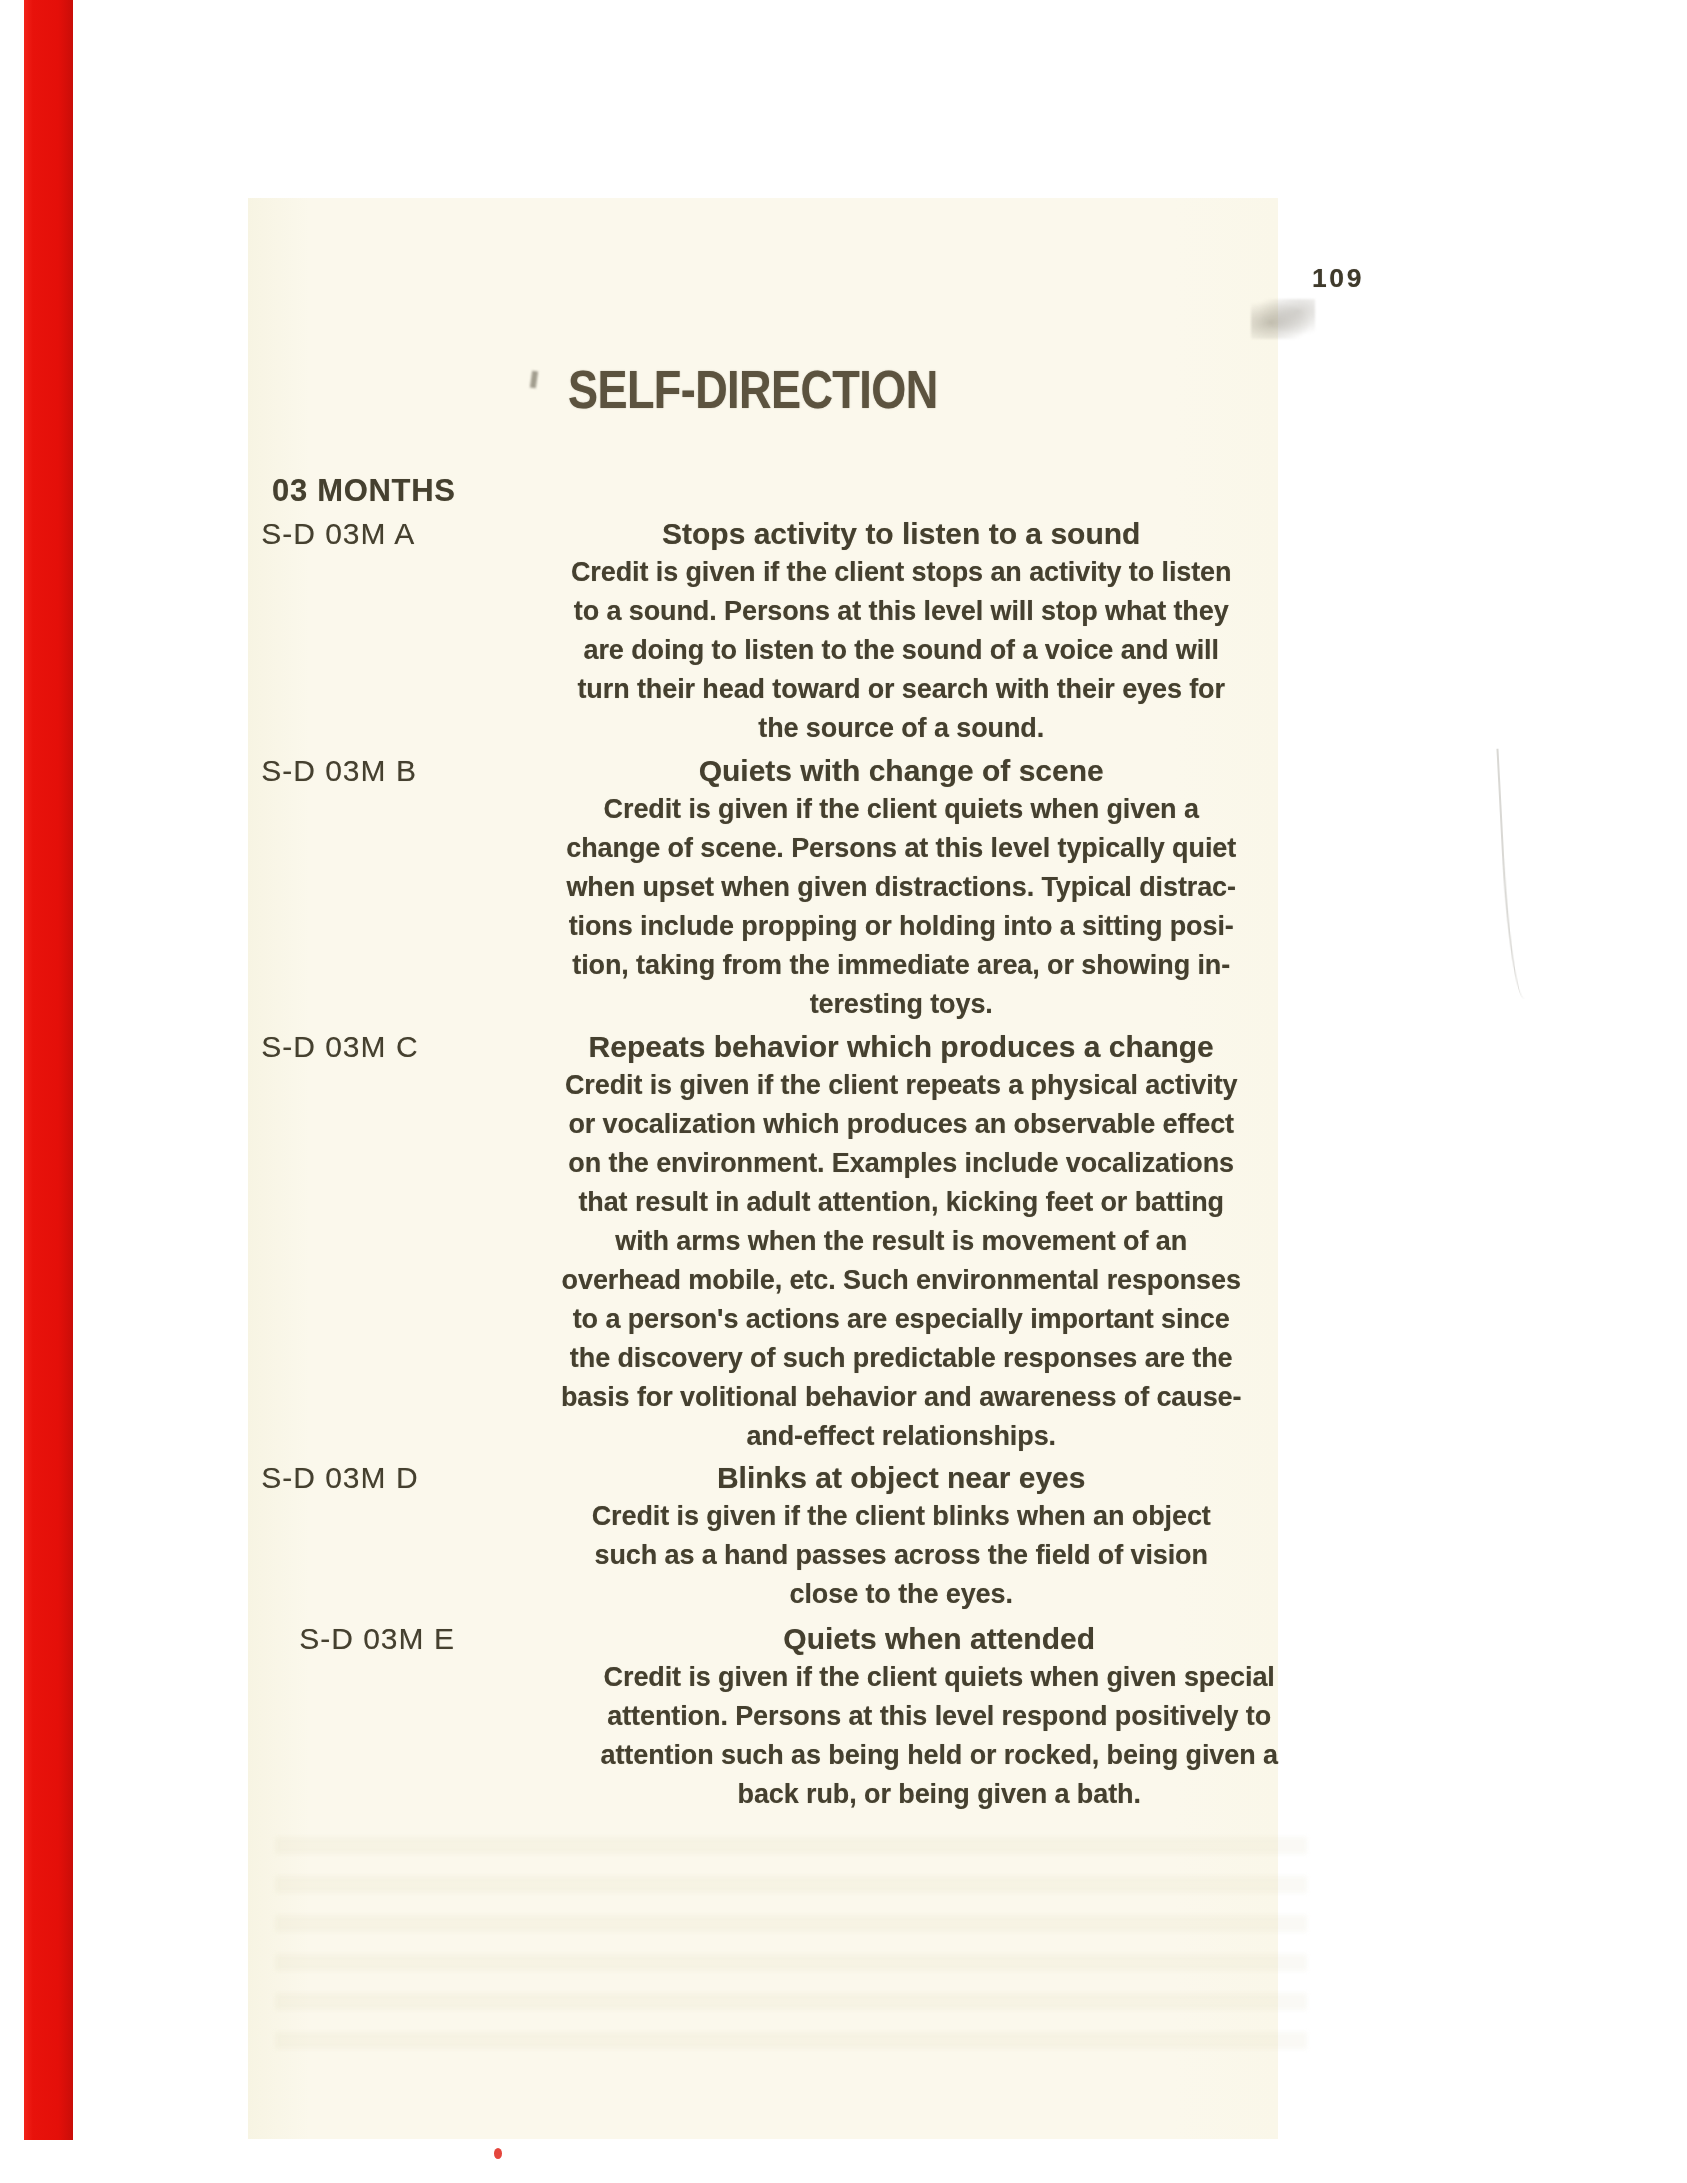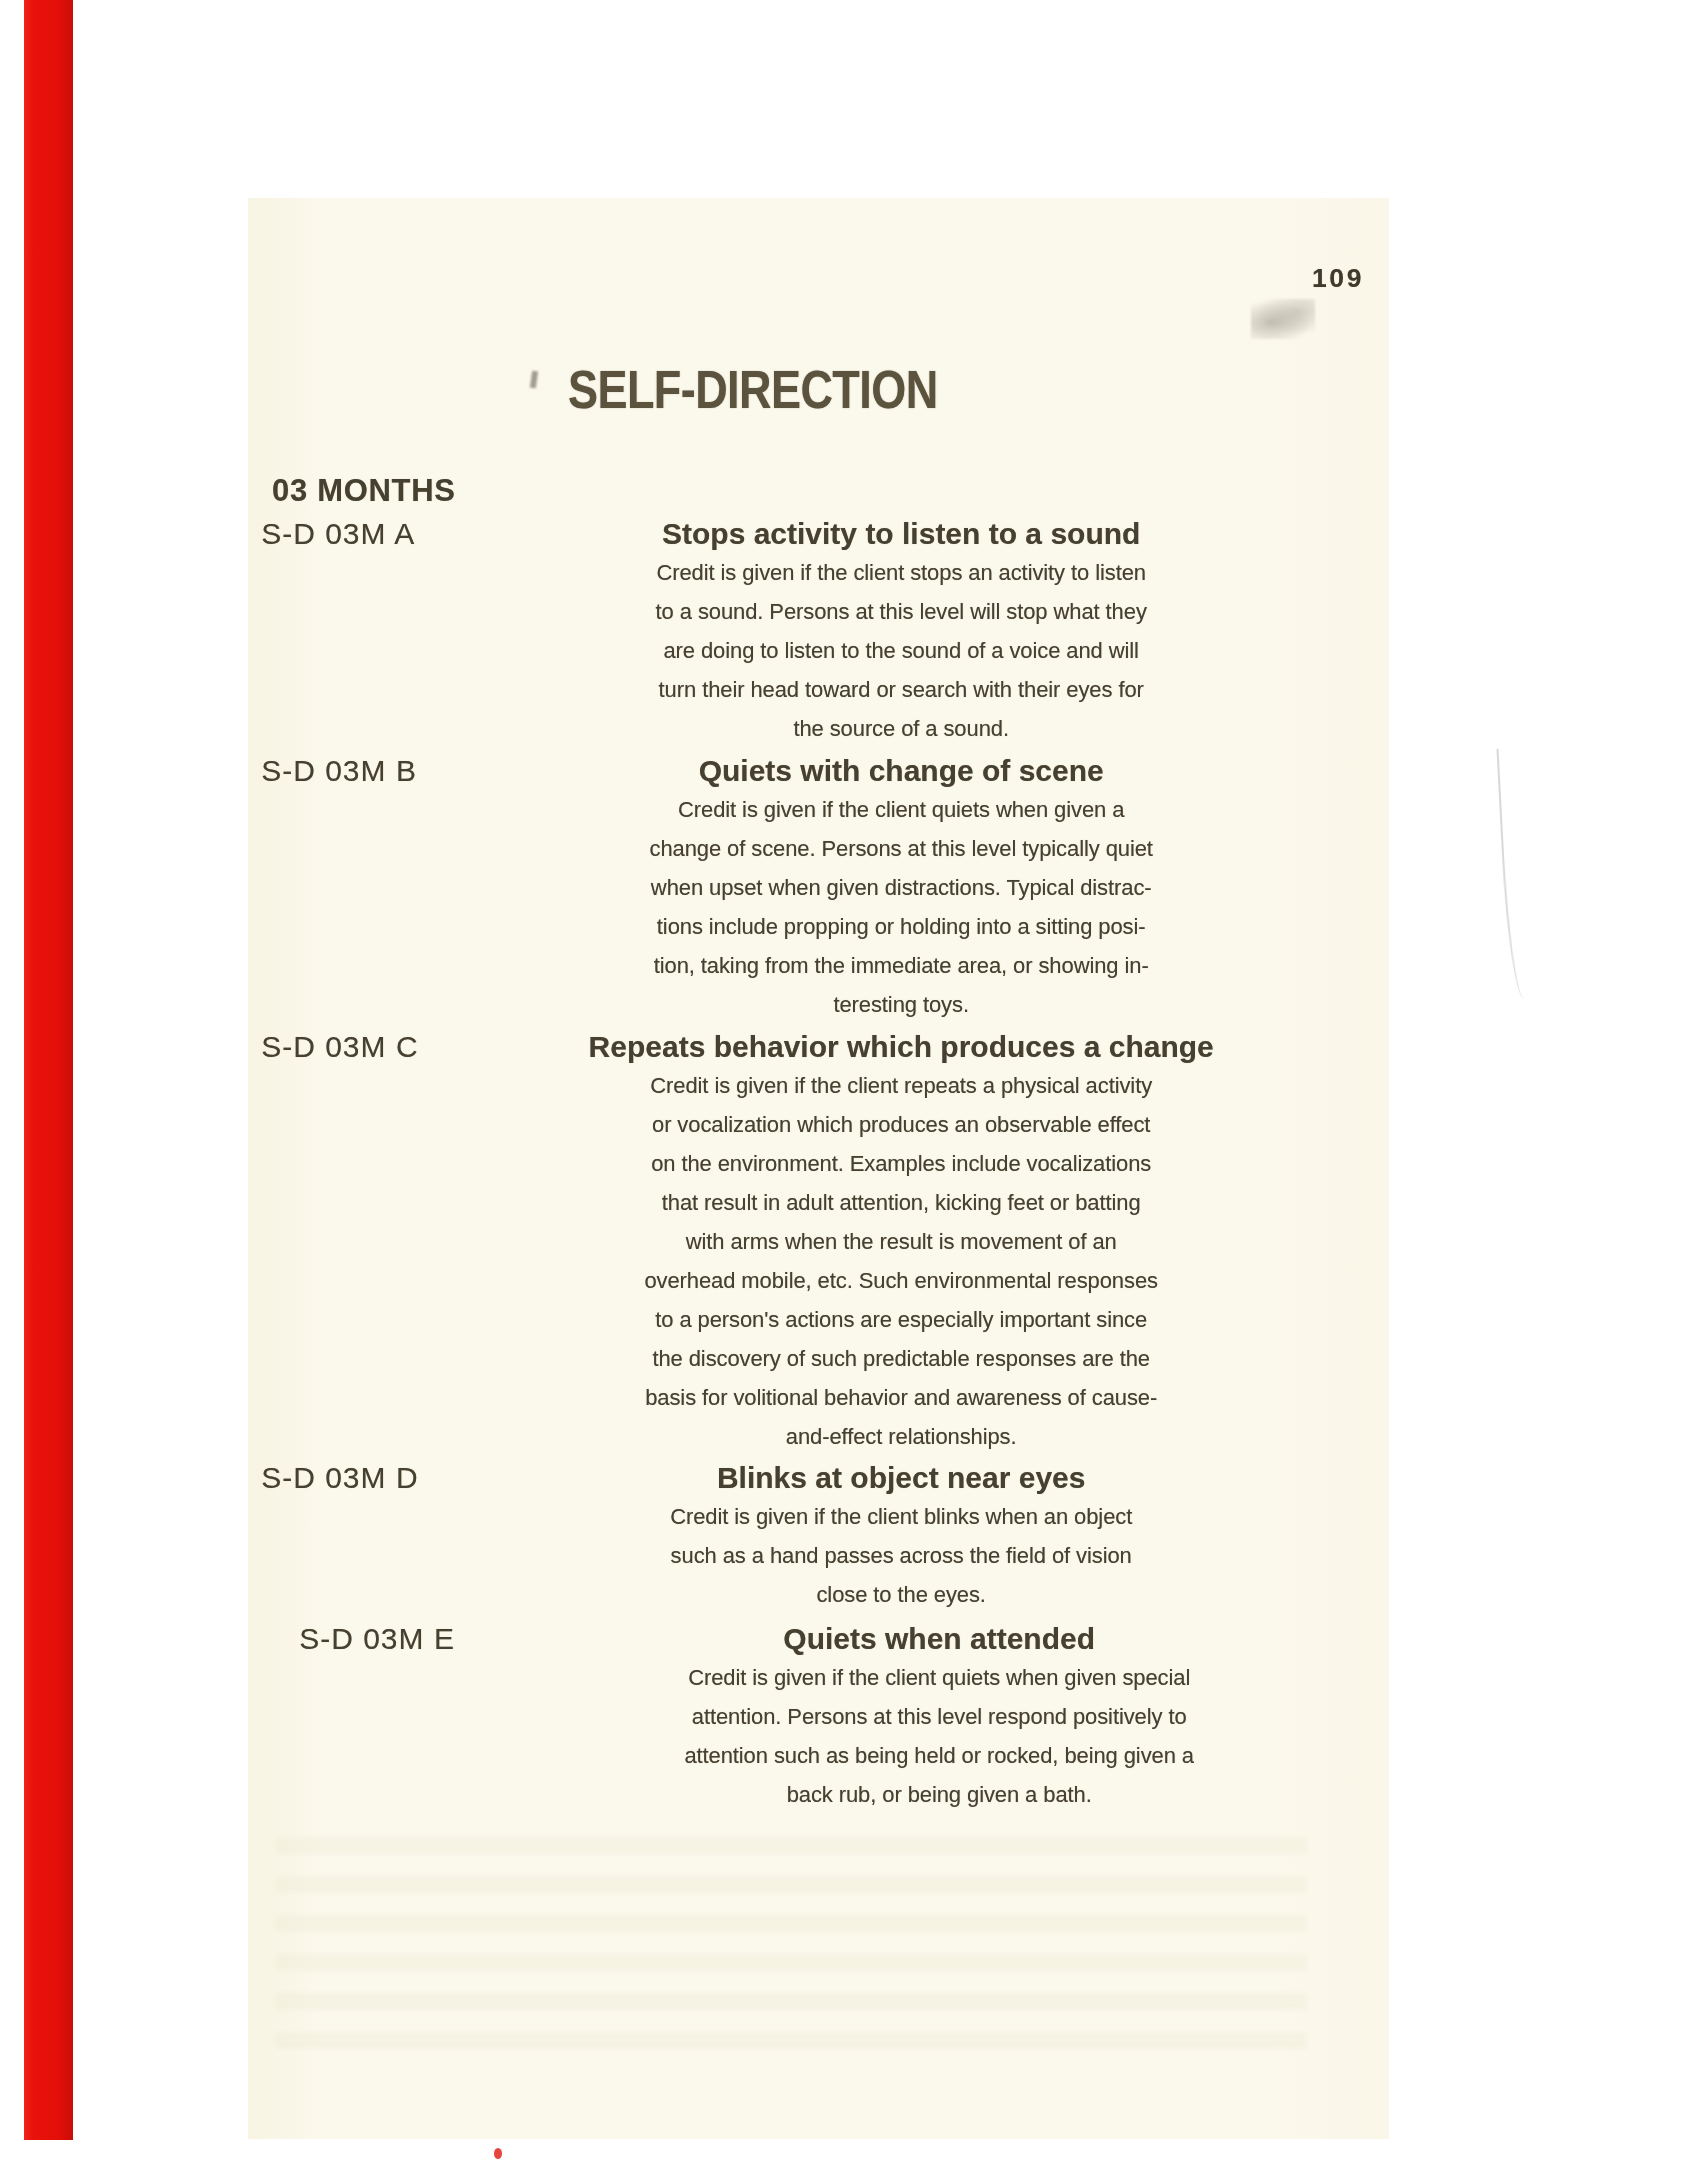--- a/index.html
+++ b/index.html
@@ -10,21 +10,21 @@
     overflow:hidden;
     font-family:"Liberation Sans","DejaVu Sans",sans-serif;
   }
   
   #redbar{
     position:absolute;left:24px;top:0;width:49px;height:2140px;
     background:linear-gradient(90deg,#f2241a 0%,#e8120b 18%,#e40f09 70%,#c90d08 100%);
   }
   
   #sheet{
-    position:absolute;left:248px;top:198px;width:1141px;height:1941px;
+    position:absolute;left:248px;top:198px;width:1030px;height:1941px;
     background:linear-gradient(90deg,#f7f4e3 0%,#fbf8ec 6%,#fbf8ec 90%,#faf7e9 100%);
   }
   .ink{color:#45402f;text-shadow:0 0 0.7px rgba(69,64,47,.45);}
   #page-number{
     position:absolute;left:1064px;top:65px;
     font-size:26.5px;font-weight:700;letter-spacing:2.6px;color:#3f3a2b;
     text-shadow:0 0 0.7px rgba(63,58,43,.5);
   }
   #title{
     position:absolute;left:320px;top:161px;
@@ -43,21 +43,21 @@
     width:202px;flex:0 0 202px;
     font-size:30px;font-weight:400;letter-spacing:1px;
     line-height:39px;white-space:nowrap;
   }
   .item .content{width:804px;text-align:center;}
   .item .heading{
     font-size:30px;font-weight:700;letter-spacing:0;
     line-height:39px;white-space:nowrap;
   }
   .item .body{
-    font-size:22px;font-weight:400;line-height:39px;
+    font-size:27px;font-weight:700;line-height:39px;
     letter-spacing:-0.1px;white-space:pre-line;
   }
   
   .smudge-topright{
     position:absolute;left:1003px;top:101px;width:64px;height:40px;
     background:radial-gradient(ellipse at 30% 60%,rgba(110,104,90,.38),rgba(110,104,90,0) 65%),
                radial-gradient(ellipse at 75% 30%,rgba(110,104,90,.28),rgba(110,104,90,0) 60%);
     filter:blur(1.3px);
   }
   .speck-title-left{

